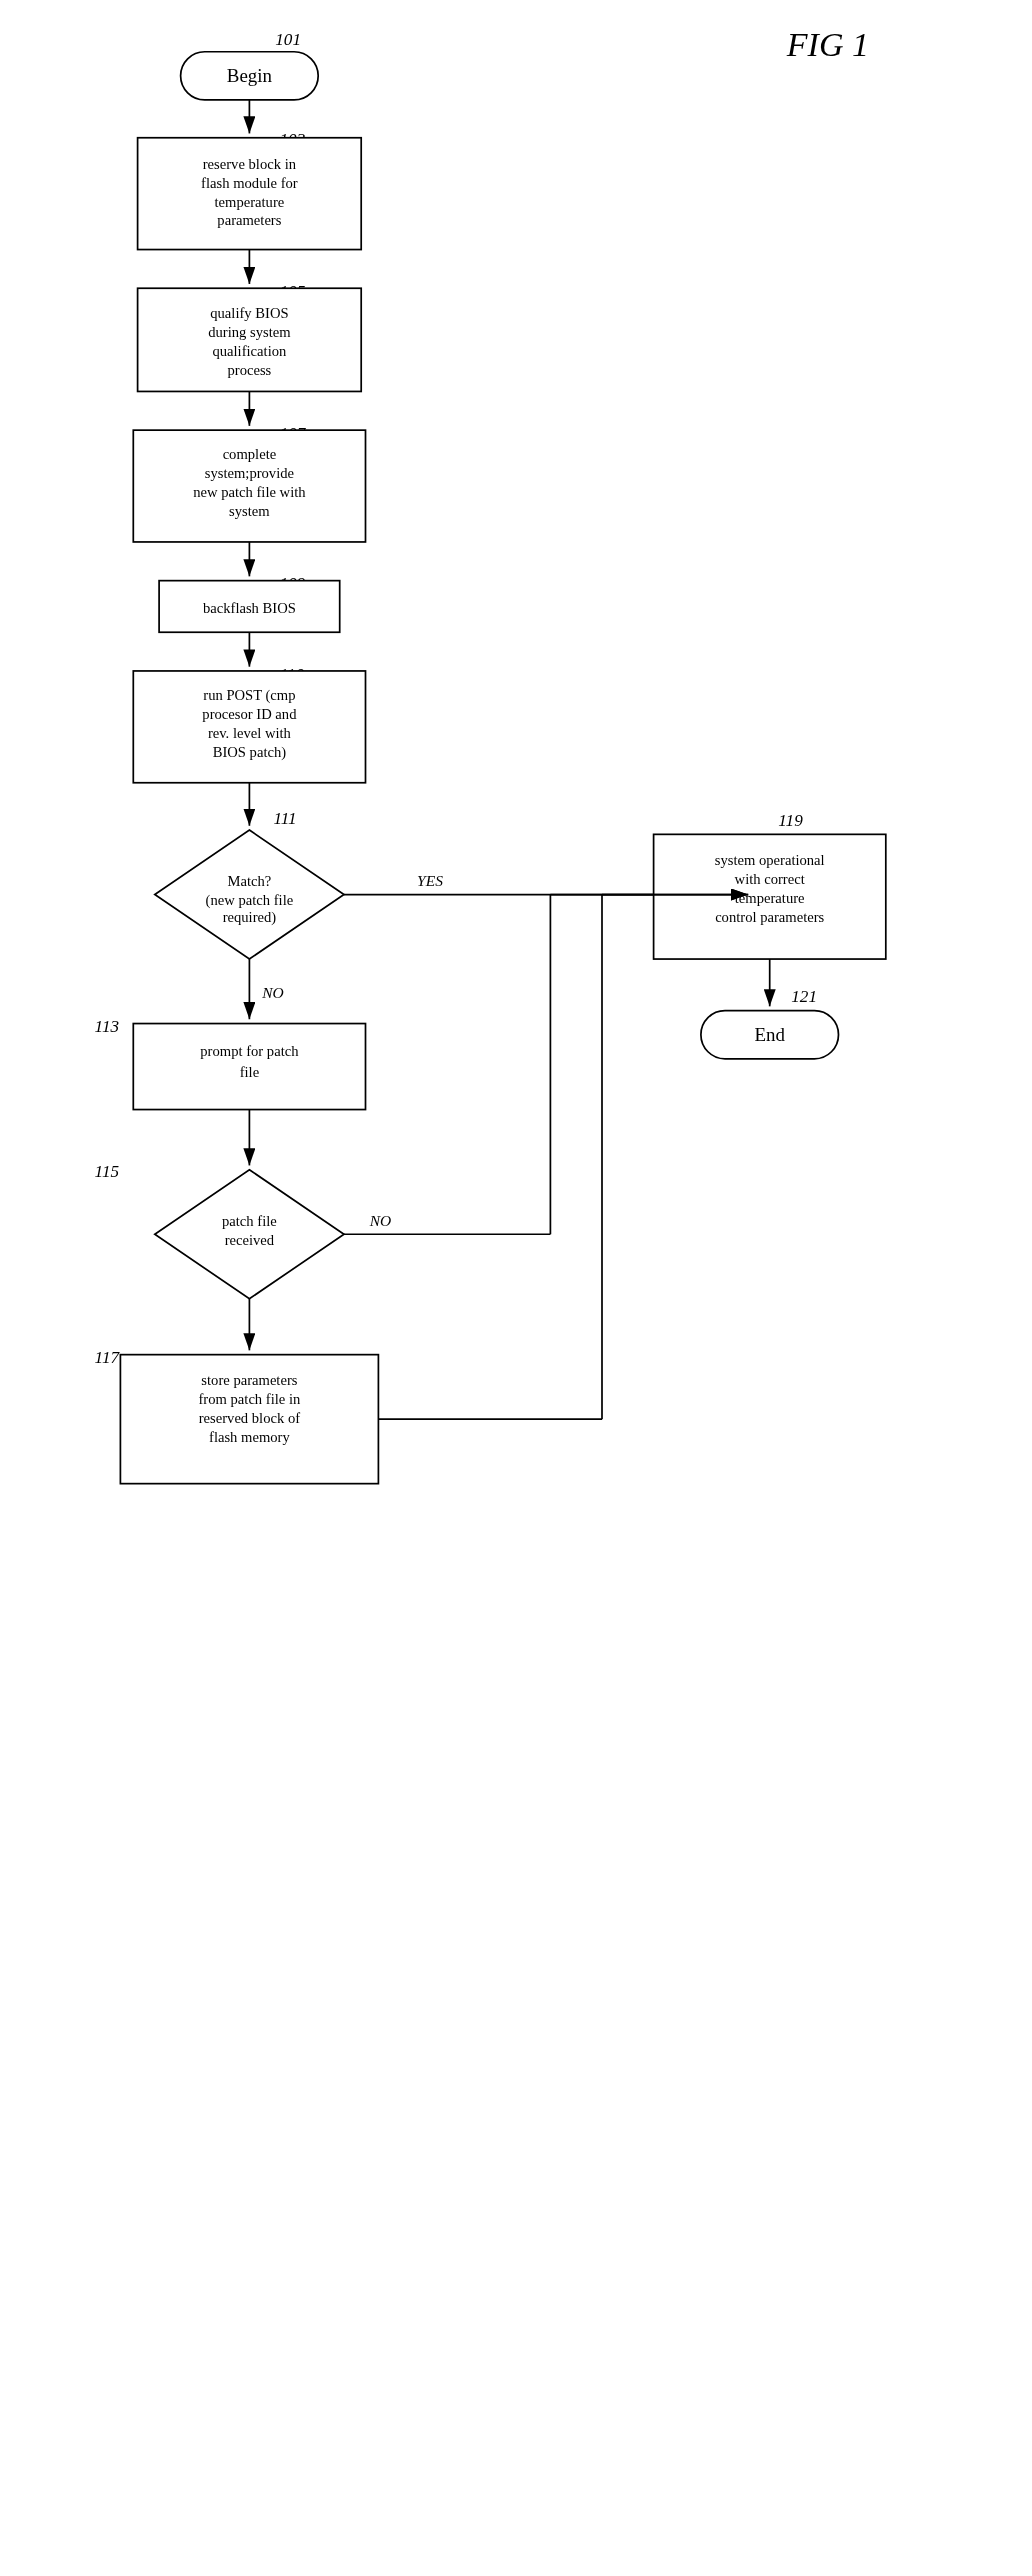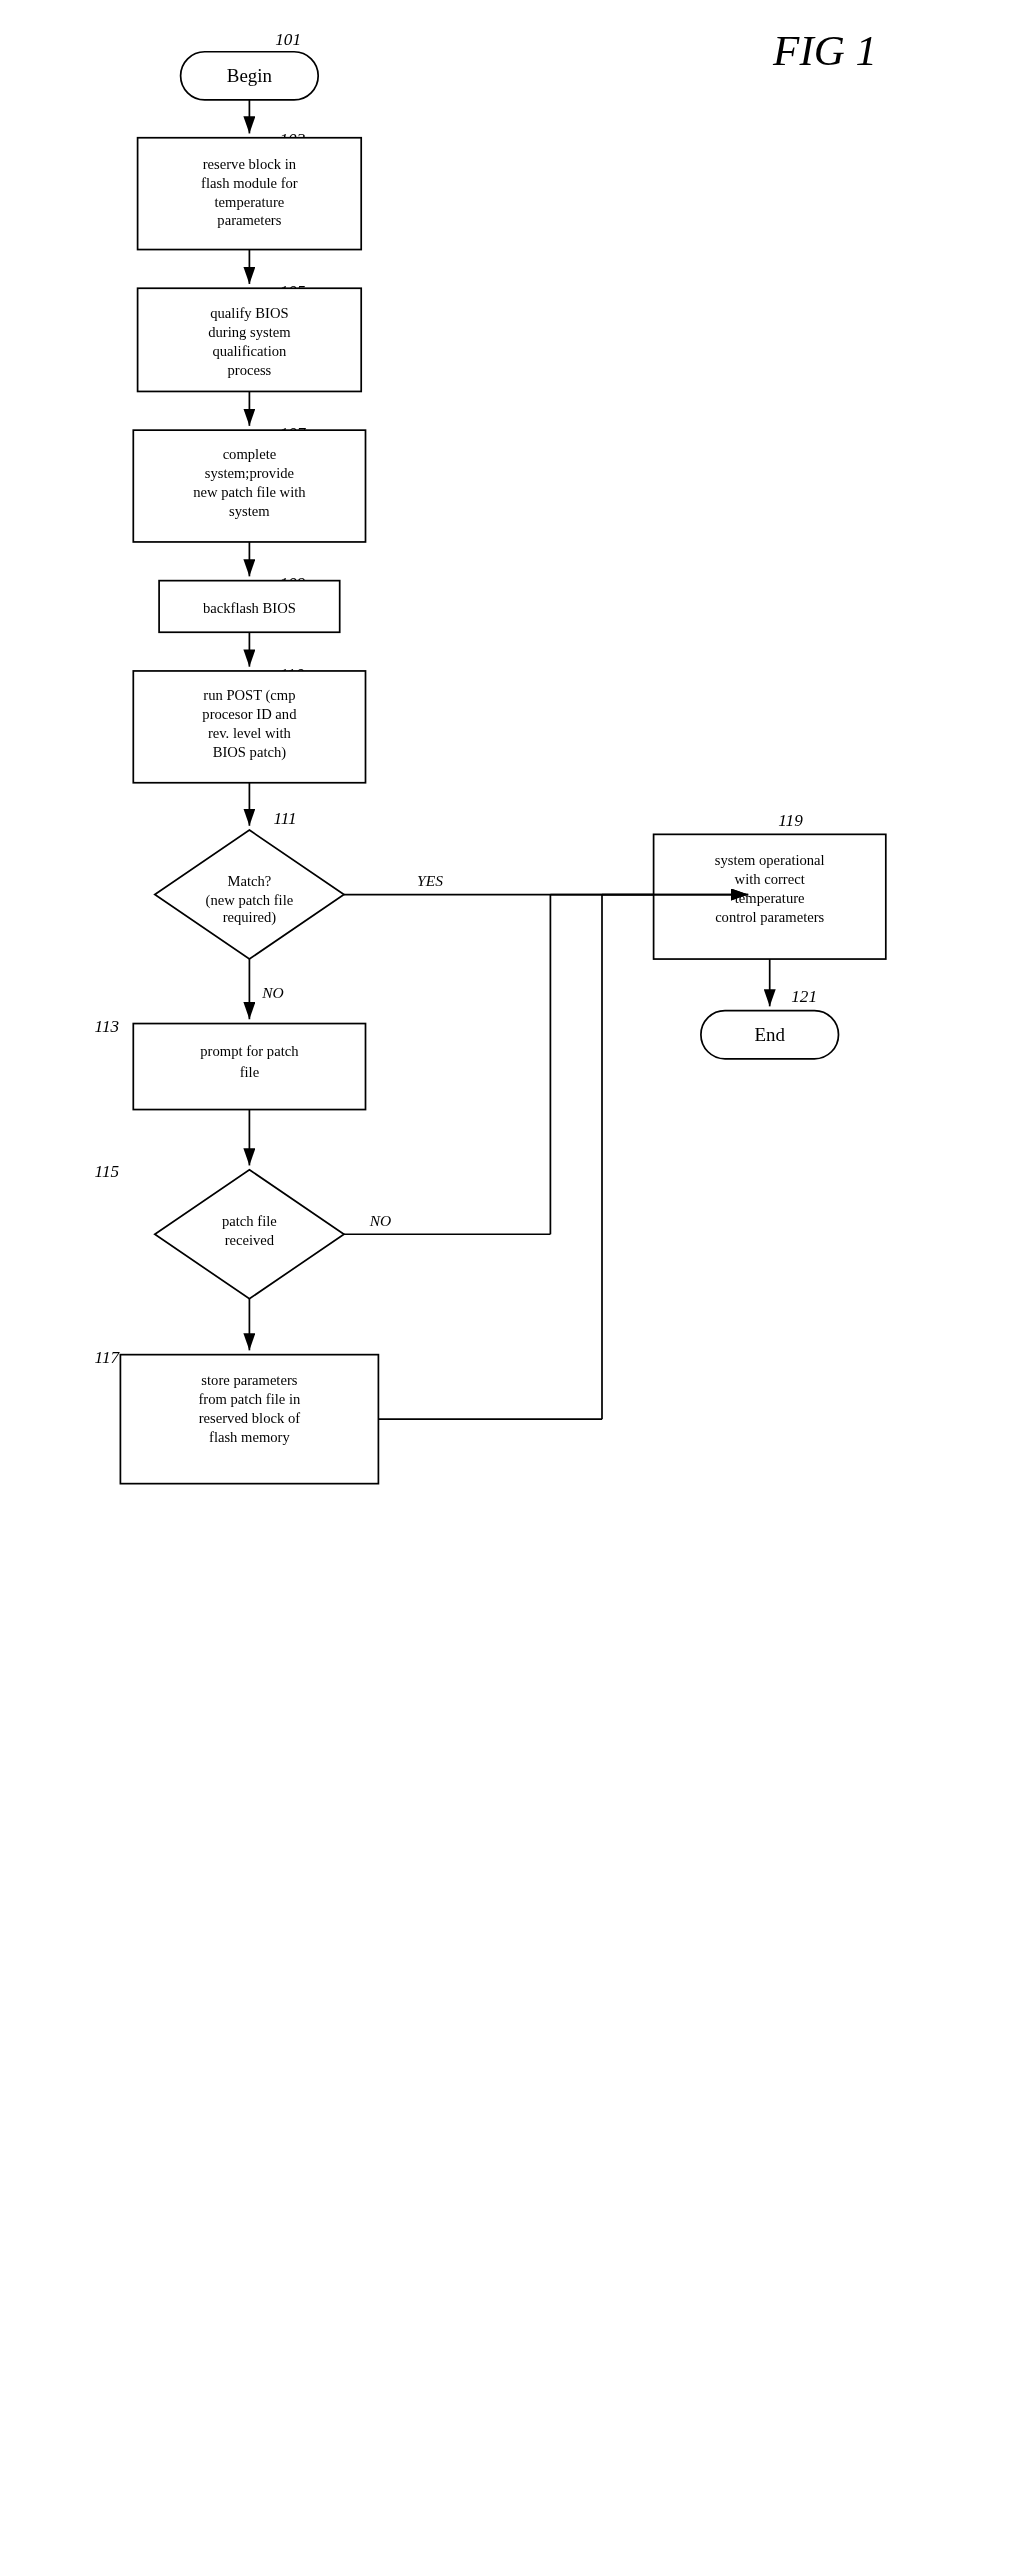--- a/index.html
+++ b/index.html
@@ -17,22 +17,22 @@
       min-height: 2576px;
       background: #fff;
       position: relative;
       padding: 34px 0;
     }
 
     
     .fig-title {
       position: absolute;
       top: 26px;
-      right: 155px;
-      font-size: 43px;
+      right: 163px;
+      font-size: 34px;
       font-style: italic;
       font-weight: normal;
       font-family: 'Times New Roman', serif;
     }
 
     
     .flowchart-svg {
       position: absolute;
       top: 0;
       left: 0;

